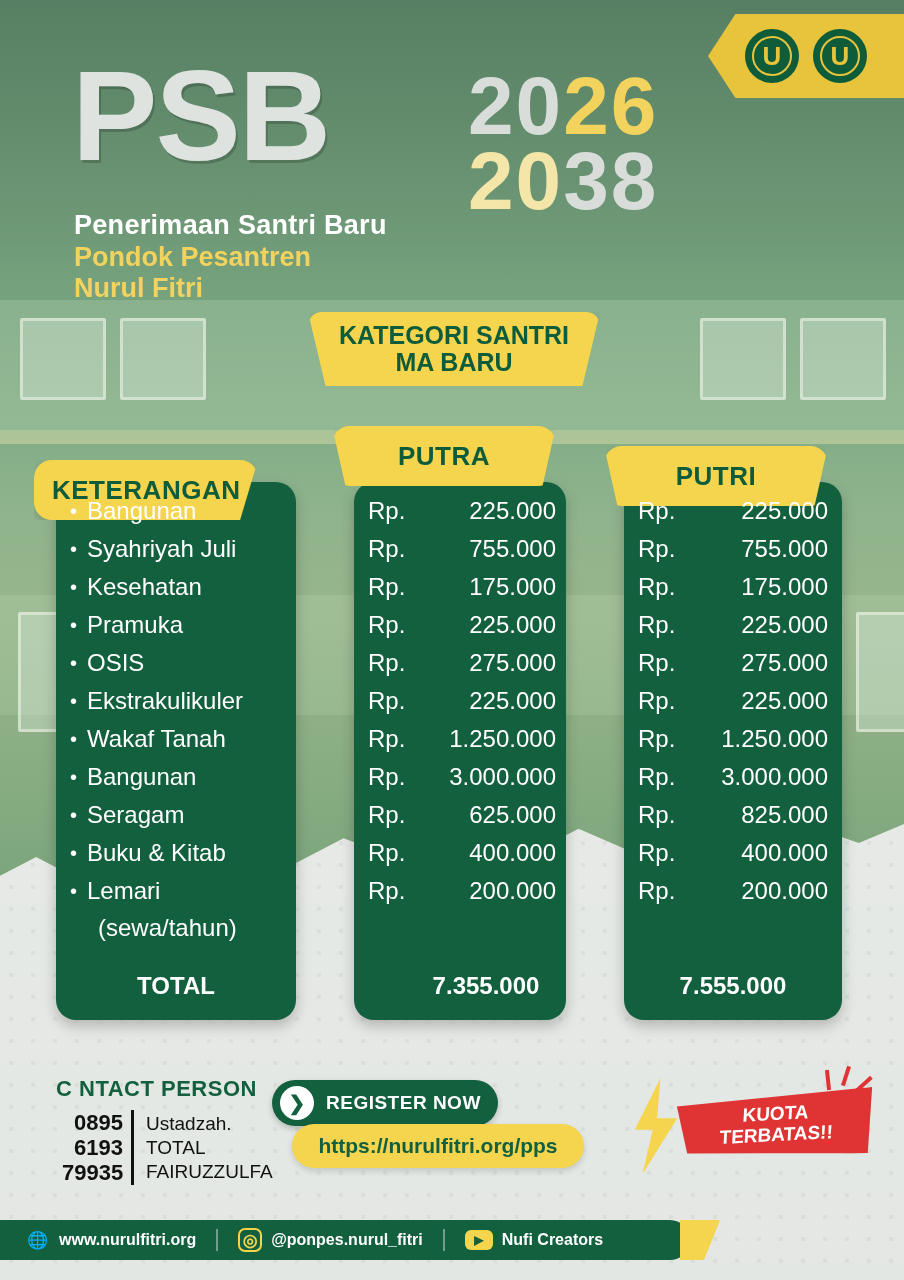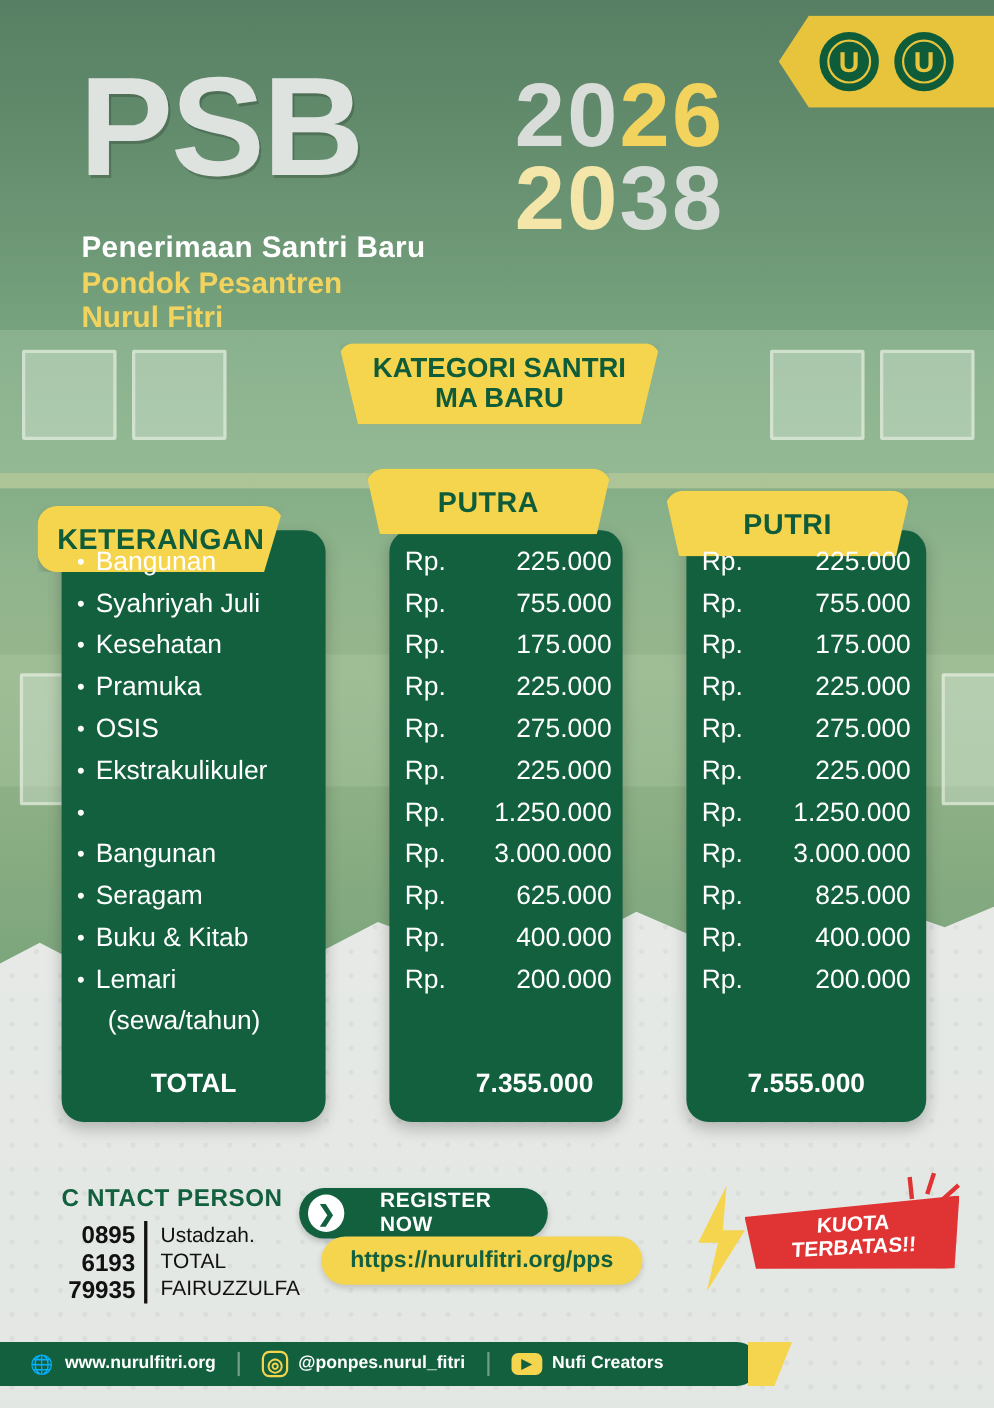--- a/index.html
+++ b/index.html
@@ -166,21 +166,21 @@
     position: absolute; left: 272px; top: 1080px; width: 226px; height: 46px;
     background: #13603f; border-radius: 23px;
     display: flex; align-items: center; gap: 12px; padding-left: 8px;
     box-shadow: 0 3px 6px rgba(0,0,0,.2);
   }
   .register-btn .circle {
     width: 34px; height: 34px; border-radius: 50%; background: #fff;
     display: flex; align-items: center; justify-content: center;
     color: #13603f; font-size: 20px; font-weight: 800;
   }
-  .register-btn .lbl { color: #fff; font-weight: 800; font-size: 19px; letter-spacing: .5px; margin-left: 20px; }
+  .register-btn .lbl { color: #fff; font-weight: 800; font-size: 19px; letter-spacing: .5px; }
   .url-pill {
     position: absolute; left: 292px; top: 1124px; width: 292px; height: 44px;
     background: #f5d44e; border-radius: 22px;
     display: flex; align-items: center; justify-content: center;
     color: #13603f; font-weight: 800; font-size: 21px;
     box-shadow: 0 3px 6px rgba(0,0,0,.15);
   }
   .bolt {
     position: absolute; left: 628px; top: 1078px; width: 56px; height: 96px;
     background: #f5d44e;
@@ -290,20 +290,21 @@
       <div class="ket-item">
         <span class="dot">•</span>
         <span>OSIS</span>
       </div>
       <div class="ket-item">
         <span class="dot">•</span>
         <span>Ekstrakulikuler</span>
       </div>
       <div class="ket-item">
         <span class="dot">•</span>
+        <span>Wakaf Tanah</span>
       </div>
       <div class="ket-item">
         <span class="dot">•</span>
         <span>Bangunan</span>
       </div>
       <div class="ket-item">
         <span class="dot">•</span>
         <span>Seragam</span>
       </div>
       <div class="ket-item">

